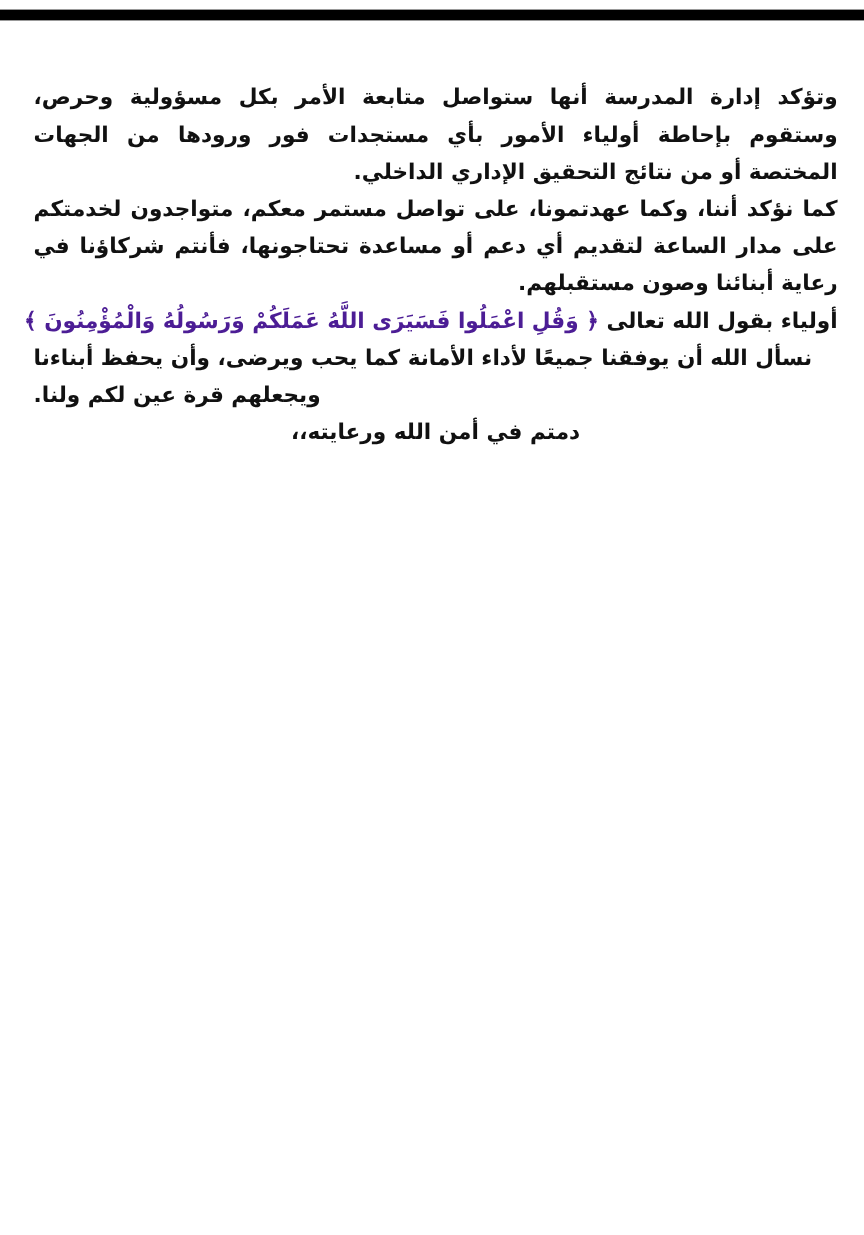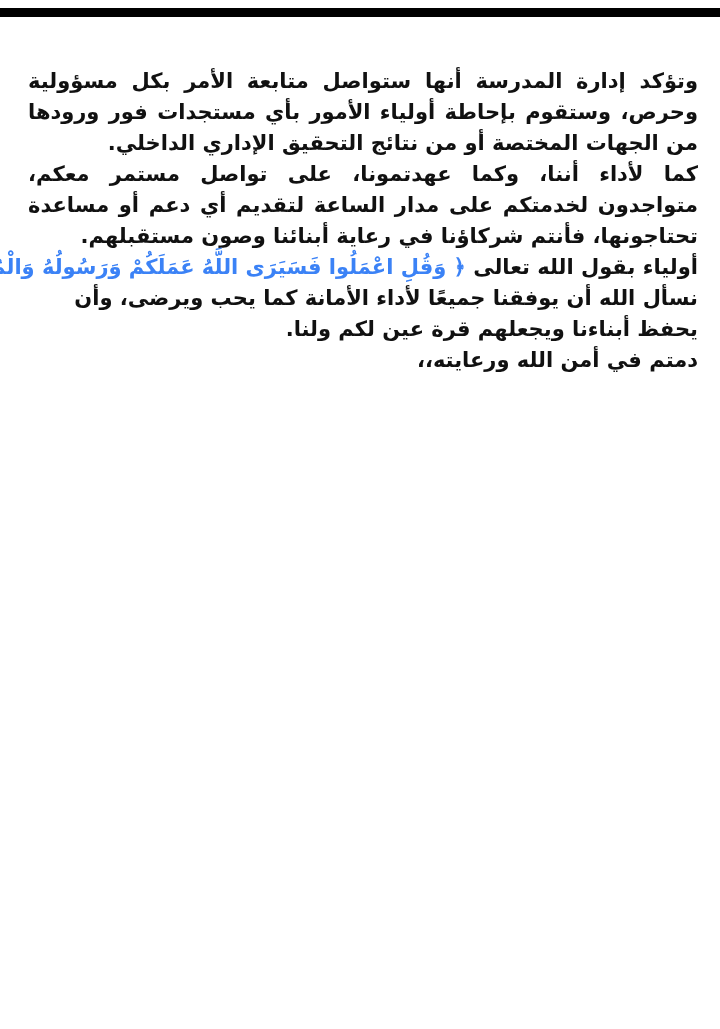--- a/index.html
+++ b/index.html
@@ -24,65 +24,65 @@
     background: #000000;
   }
   .content {
     position: absolute;
     top: 66px;
     right: 22px;
     left: 28px;
     direction: rtl;
     unicode-bidi: embed;
     color: #111111;
-    font-size: 21px;
+    font-size: 18px;
     font-weight: bold;
     line-height: 31px;
     text-align: justify;
   }
   .content p {
     margin: 0;
     padding: 0;
   }
   .para-justified {
     text-align: justify;
     text-align-last: right;
   }
   .line-right {
-    text-align: right;
+    text-align: left;
   }
   .quote-line {
     text-align: right;
     white-space: nowrap;
   }
   .verse {
     
   }
   .signoff {
-    text-align: right;
+    text-align: center;
     margin-left: 0;
     margin-right: 148px; 
   }
 </style>
 </head>
 <body>
 
 <div class="page">
 
   <div class="top-bar"></div>
 
   <div class="content">
 
     <p class="para-justified">وتؤكد إدارة المدرسة أنها ستواصل متابعة الأمر بكل مسؤولية وحرص، وستقوم بإحاطة أولياء الأمور بأي مستجدات فور ورودها من الجهات المختصة أو من نتائج التحقيق الإداري الداخلي.</p>
 
 
-    <p class="para-justified">كما لأداء أننا، وكما عهدتمونا، على تواصل مستمر معكم، متواجدون لخدمتكم على مدار الساعة لتقديم أي دعم أو مساعدة تحتاجونها، فأنتم شركاؤنا في رعاية أبنائنا وصون مستقبلهم.</p>
+    <p class="para-justified">كما نؤكد أننا، وكما عهدتمونا، على تواصل مستمر معكم، متواجدون لخدمتكم على مدار الساعة لتقديم أي دعم أو مساعدة تحتاجونها، فأنتم شركاؤنا في رعاية أبنائنا وصون مستقبلهم.</p>
 
     <p class="quote-line">
-      <span>أولياء بقول الله تعالى </span><span class="verse" style="color: #3b82f6;">﴿ وَقُلِ اعْمَلُوا فَسَيَرَى اللَّهُ عَمَلَكُمْ وَرَسُولُهُ وَالْمُؤْمِنُونَ ﴾</span>
+      <span>أولياء بقول الله تعالى </span><span class="verse" style="color: #4c1d95;">﴿ وَقُلِ اعْمَلُوا فَسَيَرَى اللَّهُ عَمَلَكُمْ وَرَسُولُهُ وَالْمُؤْمِنُونَ ﴾</span>
     </p>
 
     <p class="line-right">نسأل الله أن يوفقنا جميعًا لأداء الأمانة كما يحب ويرضى، وأن يحفظ أبناءنا ويجعلهم قرة عين لكم ولنا.</p>
 
     <p class="signoff">دمتم في أمن الله ورعايته،،</p>
 
   </div>
 
 </div>
 

